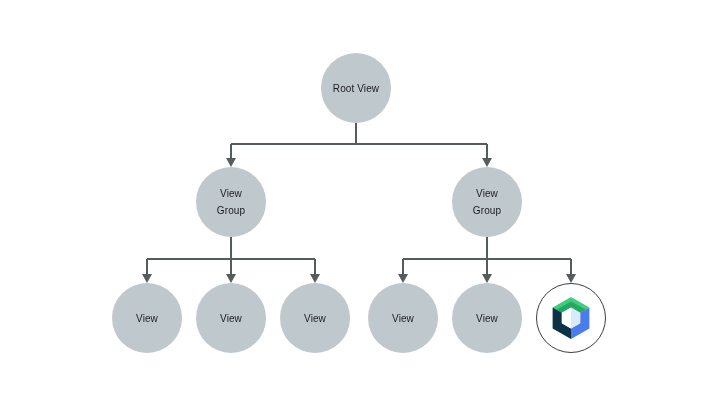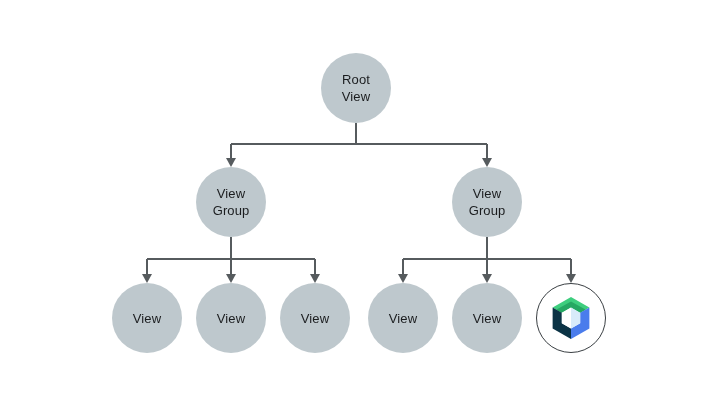--- a/index.html
+++ b/index.html
@@ -20,21 +20,21 @@
     position: absolute;
     width: 70px;
     height: 70px;
     border-radius: 50%;
     background: #BEC8CD;
     display: flex;
     align-items: center;
     justify-content: center;
     text-align: center;
     color: #1B1D1F;
-    font-size: 13px;
+    font-size: 10px;
     line-height: 17px;
     letter-spacing: 0.1px;
   }
   .node > span { display: inline-block; max-width: 50px; }
   .node.icon-node {
     background: #ffffff;
     border: 1.5px solid #3A3F43;
     box-sizing: border-box;
   }
   .node.icon-node svg { display: block; }

